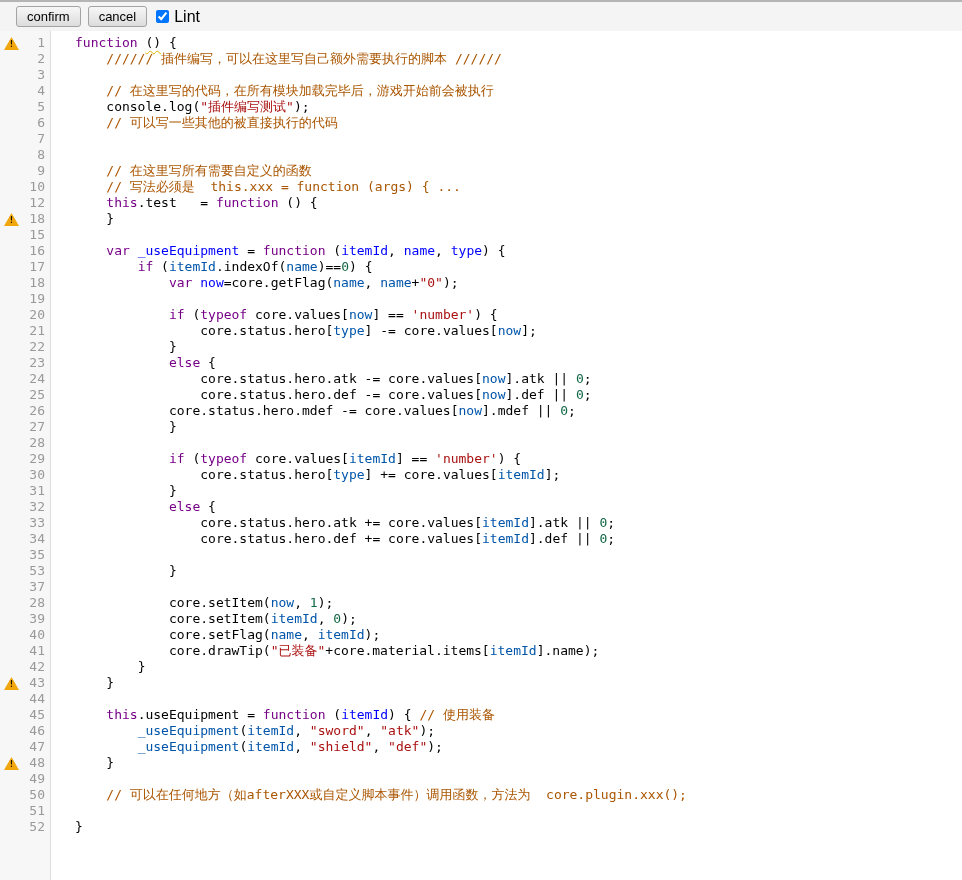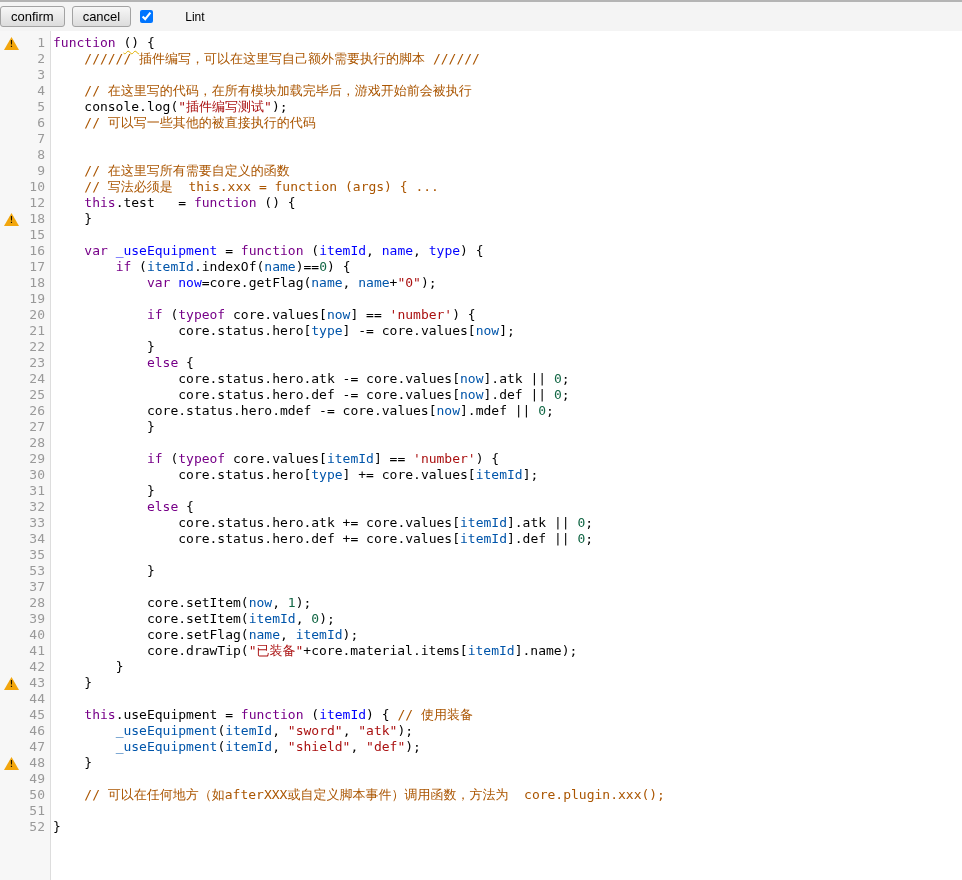--- a/index.html
+++ b/index.html
@@ -8,36 +8,36 @@
     width: 962px; height: 880px; overflow: hidden;
     background: #fff;
     font-family: "Liberation Sans", sans-serif;
   }
   
   .toolbar {
     height: 31px; width: 100%;
     background: #f4f4f4;
     border-top: 2px solid #b4b4b4;
     display: flex; align-items: center;
-    padding-left: 0;
+    padding-left: 16px;
   }
   .btn {
     font-family: "Liberation Sans", sans-serif;
     font-size: 13px; color: #000;
     background: linear-gradient(#f7f7f7, #dcdcdc);
     border: 1px solid #a3a3a3;
     border-radius: 3px;
     padding: 2px 10px;
     margin-right: 7px;
     line-height: 15px;
     cursor: pointer;
   }
   .lint-wrap { display: flex; align-items: center; margin-left: 2px; }
   .lint-wrap input { width: 13px; height: 13px; margin: 0 5px 0 0; }
-  .lint-label { font-size: 12px; color: #000; margin-left: 27px; }
+  .lint-label { font-size: 16px; color: #000; }
   
   .editor {
     position: relative;
     height: 849px;
     background: #fff;
     padding-top: 4px;
     font-family: "DejaVu Sans Mono", "Liberation Mono", monospace;
     font-size: 13px;
   }
   .gutter-rail {
@@ -55,21 +55,21 @@
   .warn-icon {
     position: absolute; left: 4px; top: 2px;
     width: 15px; height: 13px;
     clip-path: polygon(50% 0, 100% 100%, 0 100%);
     background: var(--warning);
     color: #1a1200;
     font-size: 9px; font-weight: bold;
     text-align: center; line-height: 15px;
     cursor: default;
   }
-  .ccell { padding-left: 1px; white-space: pre; color: var(--plain); }
+  .ccell { padding-left: 23px; white-space: pre; color: var(--plain); }
   .tk-k { color: var(--keyword); }
   .tk-c { color: var(--comment); }
   .tk-s { color: var(--string); }
   .tk-n { color: var(--number); }
   .tk-d { color: var(--def); }
   .tk-v { color: var(--variable2); }
   .tk-p { color: var(--plain); }
   .tk-q {
     color: var(--plain);
     text-decoration: underline;

